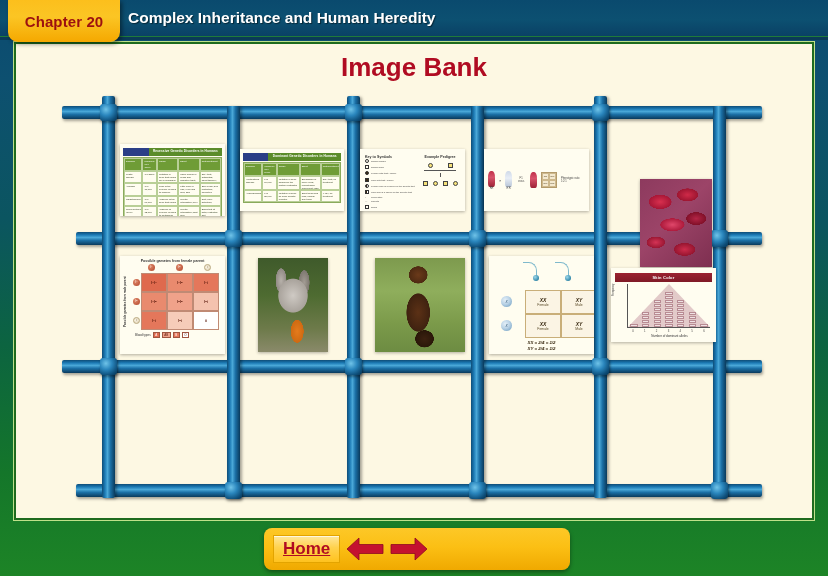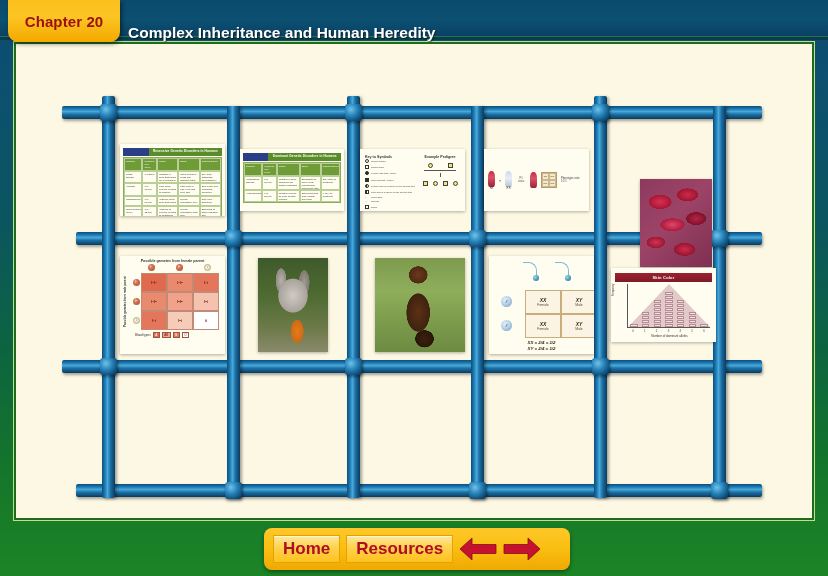--- a/index.html
+++ b/index.html
@@ -33,21 +33,20 @@
   }
   #chapter-tab-label {
     color: #9c1010; font-size: 15px; font-weight: bold; letter-spacing: 0.1px;
   }
   #header-title {
     position: absolute; left: 128px; top: 0; height: 36px;
     display: flex; align-items: center;
     color: #ffffff; font-size: 15.5px; font-weight: bold;
     text-shadow: 1px 1px 1px rgba(0,0,0,0.5);
     z-index: 31;
-    margin-top: 15px;
   }
 
   
   #panel {
     position: absolute; left: 14px; top: 42px; width: 800px; height: 478px;
     background: #fdf8e3;
     border: 2px solid #1e6b1e;
     outline: 1px solid #bfe08a;
     z-index: 10;
   }
@@ -214,35 +213,37 @@
     box-shadow: 0 2px 4px rgba(0,0,0,0.4);
     display: flex; align-items: center; gap: 6px; padding: 0 9px;
     z-index: 40;
   }
   .navbtn {
     background: linear-gradient(to bottom, #ffe79a 0%, #ffd24d 45%, #ffc21e 100%);
     border: 1px solid #e3a400; border-radius: 0;
     color: #b00c22; font-size: 17px; font-weight: bold;
     padding: 3px 9px; cursor: pointer; white-space: nowrap;
     box-shadow: inset 0 1px 0 rgba(255,255,255,0.7);
+    text-decoration: underline;
   }
   .arrow { cursor: pointer; display: block; }
 </style>
 </head>
 <body>
 
 <div id="header"></div>
 <div id="header-underline"></div>
 <div id="chapter-tab">
   <span id="chapter-tab-label">Chapter 20</span>
 </div>
 <div id="header-title">Complex Inheritance and Human Heredity</div>
 
 <div id="panel">
 
+  <div id="page-title">Image Bank</div>
 
   <div id="scaffold">
 
     <div class="hbar" style="left:46px;  top:62px;  width:700px;"></div>
     <div class="hbar" style="left:60px;  top:188px; width:686px;"></div>
     <div class="hbar" style="left:46px;  top:316px; width:700px;"></div>
     <div class="hbar" style="left:60px;  top:440px; width:686px;"></div>
 
     <div class="vbar" style="left:86px;  top:52px;  height:402px;"></div>
     <div class="vbar" style="left:211px; top:62px;  height:392px;"></div>
@@ -579,20 +580,19 @@
       </div>
       <div class="bell-xlabel">Number of dominant alleles</div>
       <div class="bell-ylabel">Frequency</div>
     </div>
   </div>
 
 </div>
 
 <div id="navbar">
   <button class="navbtn">Home</button>
-  <button class="navbtn">Resources</button>
   <svg class="arrow" width="38" height="26" viewBox="0 0 38 26">
     <polygon points="1,13 13,2 13,8.5 37,8.5 37,17.5 13,17.5 13,24" fill="#c4122f" stroke="#8e0a20" stroke-width="0.8"></polygon>
   </svg>
   <svg class="arrow" width="38" height="26" viewBox="0 0 38 26">
     <polygon points="37,13 25,2 25,8.5 1,8.5 1,17.5 25,17.5 25,24" fill="#c4122f" stroke="#8e0a20" stroke-width="0.8"></polygon>
   </svg>
 </div>
 
 </body></html>

